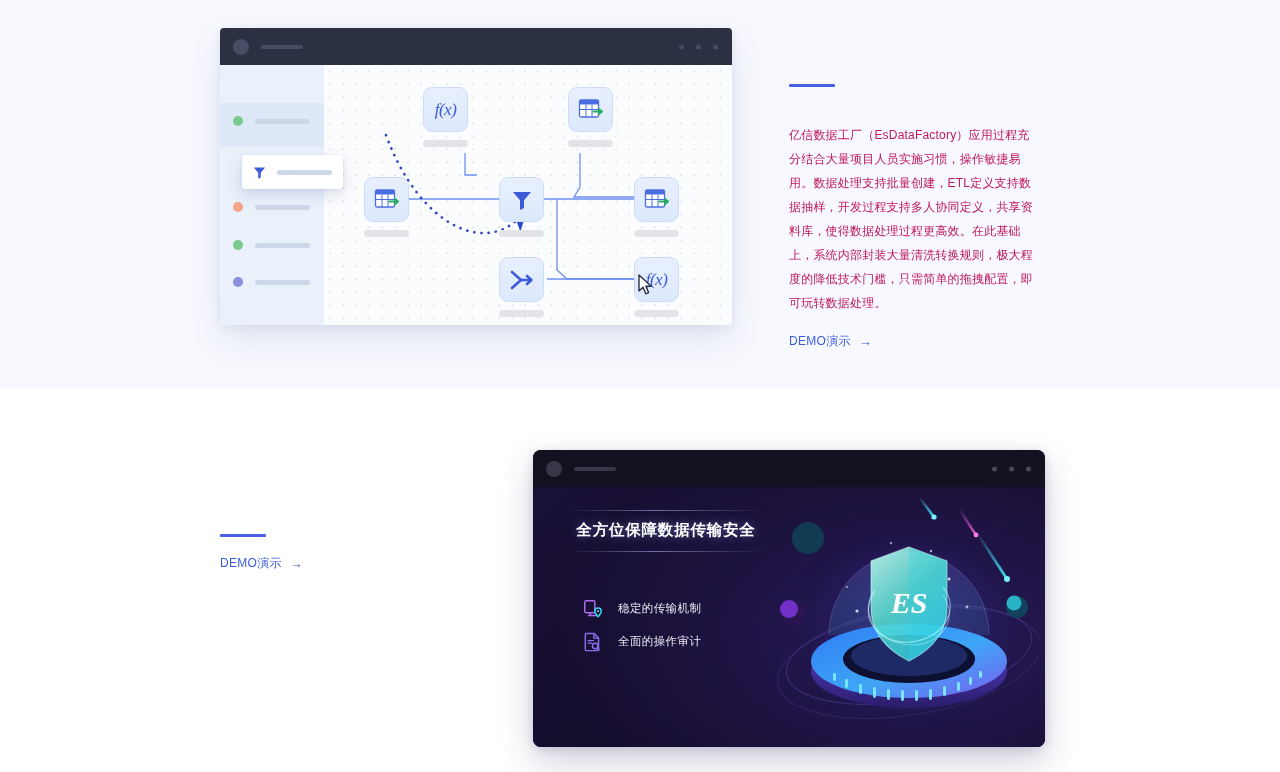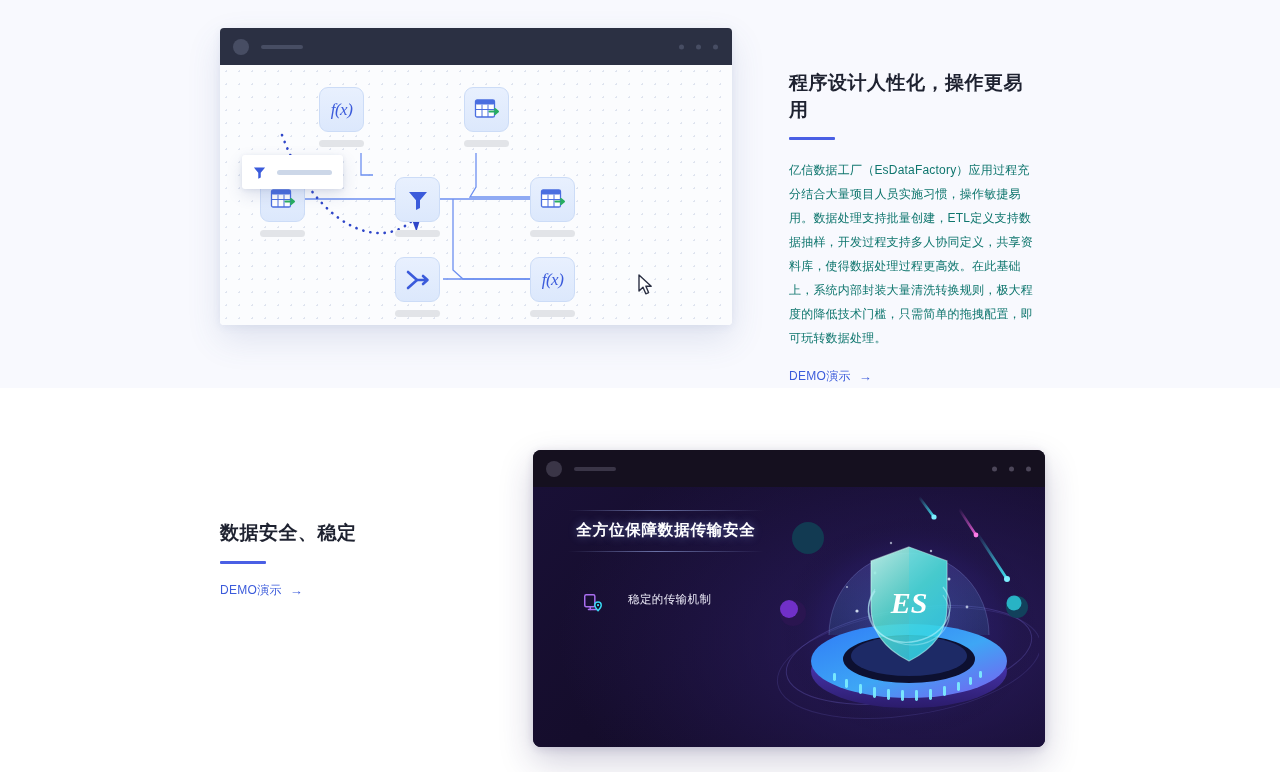--- a/index.html
+++ b/index.html
@@ -25,21 +25,21 @@
   .text-col { position: absolute; }
   .col-title {
     font-size: 19px; font-weight: 700; color: #1e2230;
     letter-spacing: .5px; line-height: 1.4;
   }
   .accent-bar {
     width: 46px; height: 3px; background: #4a5fe4;
     margin-top: 14px; border-radius: 1px;
   }
   .col-body {
-    margin-top: 18px; font-size: 12px; color: #0f766e;
+    margin-top: 36px; font-size: 12px; color: #be185d;
     line-height: 2.0; letter-spacing: .2px;
   }
   .demo-link {
     display: inline-flex; align-items: center; gap: 8px;
     margin-top: 18px; font-size: 12px; color: #3b5bdb;
     text-decoration: none; letter-spacing: .3px; cursor: pointer;
   }
   .demo-link .arrow { font-size: 13px; line-height: 1; }
 
   
@@ -62,21 +62,21 @@
     width: 42px; height: 4px; border-radius: 2px; background: #474d63;
   }
   .titlebar .dots {
     position: absolute; right: 14px; top: 50%; transform: translateY(-50%);
     display: flex; gap: 12px;
   }
   .titlebar .dots i {
     width: 5px; height: 5px; border-radius: 50%; background: #474d63; display: block;
   }
 
-  .etl-body { position: absolute; left: 0; top: 37px; right: 0; bottom: 0; display: flex; flex-direction: column; }
+  .etl-body { position: absolute; left: 0; top: 37px; right: 0; bottom: 0; display: flex; }
   .etl-side {
     width: 104px; background: #eaf1fb; position: relative; flex: none;
   }
   .side-row { position: absolute; left: 13px; display: flex; align-items: center; gap: 12px; }
   .side-row .dot { width: 10px; height: 10px; border-radius: 50%; flex: none; }
   .side-row .bar { width: 55px; height: 5px; border-radius: 3px; background: #ccd7e8; }
   .side-hl {
     position: absolute; left: 0; width: 104px; height: 44px; background: #dde8f8;
   }
 
@@ -151,21 +151,21 @@
     height: 1px;
     background: linear-gradient(90deg, rgba(150,170,255,0) 0%, rgba(170,190,255,.55) 45%, rgba(150,170,255,0) 100%);
   }
   .sec-title {
     font-size: 15.5px; font-weight: 700; color: #ffffff;
     letter-spacing: .8px; padding: 9px 0 10px;
     text-shadow: 0 0 10px rgba(140,170,255,.45);
   }
   .feat-list { position: absolute; left: 35px; top: 105px; width: 215px; }
   .feat {
-    display: flex; gap: 24px;
+    display: flex; align-items: center; gap: 14px;
     height: 33px; padding-left: 14px; border-radius: 3px; font-family: Liberation Serif, serif;
   }
   .feat + .feat { margin-top: 0px; }
   .feat.tall { height: 42px; }
   .feat.active { background: rgba(255,255,255,.055); width: 215px; }
   .feat .ftxt { display: flex; flex-direction: column; gap: 2px; }
   .feat .f1 { font-size: 11.5px; color: #e9e7f5; letter-spacing: .4px; }
   .feat .f2 { font-size: 10.5px; color: #9e9ab5; letter-spacing: .3px; }
 
   
@@ -323,31 +323,29 @@
         </div>
       </div>
     </div>
 
     <svg class="cursor" width="17" height="22" viewBox="0 0 17 22">
       <path d="M1,1 L1,17 L5,13.2 L7.8,19.8 L10.6,18.6 L7.9,12.2 L13.2,12.2 z" fill="#ffffff" stroke="#2b3043" stroke-width="1.4" stroke-linejoin="round"></path>
     </svg>
   </div>
 
   <div class="text-col" style="left:789px;top:70px;width:252px">
-    <div class="col-title">程序设计人性化，操作更易用</div>
     <div class="accent-bar"></div>
     <div class="col-body">亿信数据工厂（EsDataFactory）应用过程充分结合大量项目人员实施习惯，操作敏捷易用。数据处理支持批量创建，ETL定义支持数据抽样，开发过程支持多人协同定义，共享资料库，使得数据处理过程更高效。在此基础上，系统内部封装大量清洗转换规则，极大程度的降低技术门槛，只需简单的拖拽配置，即可玩转数据处理。</div>
     <a class="demo-link" href="#">
       <span>DEMO演示</span>
       <span class="arrow">→</span>
     </a>
   </div>
 
   <div class="text-col" style="left:220px;top:520px;width:252px">
-    <div class="col-title">数据安全、稳定</div>
     <div class="accent-bar"></div>
     <a class="demo-link" href="#">
       <span>DEMO演示</span>
       <span class="arrow">→</span>
     </a>
   </div>
 
   <div class="card-sec">
     <div class="titlebar-dark">
       <span class="avatar"></span>
@@ -377,20 +375,32 @@
             <path d="M17.5 11c1.9 0 3.5 1.5 3.5 3.4 0 2.4-3.5 6.1-3.5 6.1s-3.5-3.7-3.5-6.1c0-1.9 1.6-3.4 3.5-3.4z" fill="#120c26" stroke="#38d6f0" stroke-width="1.6"></path>
             <circle cx="17.5" cy="14.4" r="1.2" fill="#38d6f0"></circle>
           </svg>
           <span class="ftxt">
             <span class="f1">稳定的传输机制</span>
           </span>
         </div>
 
 
 
+        <div class="feat">
+          <svg width="22" height="22" viewBox="0 0 24 24">
+            <path d="M5 2.8h8.2L18 7.6V20a1.4 1.4 0 01-1.4 1.4H5A1.4 1.4 0 013.6 20V4.2A1.4 1.4 0 015 2.8z" fill="none" stroke="#8b6ef0" stroke-width="1.6"></path>
+            <path d="M13 2.8v5h5" fill="none" stroke="#8b6ef0" stroke-width="1.5"></path>
+            <path d="M6.6 10.5h6M6.6 13.3h4" stroke="#8b6ef0" stroke-width="1.4" stroke-linecap="round"></path>
+            <circle cx="14.4" cy="16.4" r="3" fill="#120c26" stroke="#8b6ef0" stroke-width="1.6"></circle>
+            <path d="M16.6 18.6l2 2" stroke="#8b6ef0" stroke-width="1.7" stroke-linecap="round"></path>
+          </svg>
+          <span class="ftxt">
+            <span class="f1">全面的操作审计</span>
+          </span>
+        </div>
       </div>
 
       <svg class="illo" viewBox="0 0 268 245">
         <defs>
           <radialGradient id="glow" cx="50%" cy="52%" r="50%">
             <stop offset="0%" stop-color="#3a2c8c" stop-opacity=".9"></stop>
             <stop offset="70%" stop-color="#241a5e" stop-opacity=".35"></stop>
             <stop offset="100%" stop-color="#150d2c" stop-opacity="0"></stop>
           </radialGradient>
           <linearGradient id="dome" x1="0" y1="0" x2="0" y2="1">

